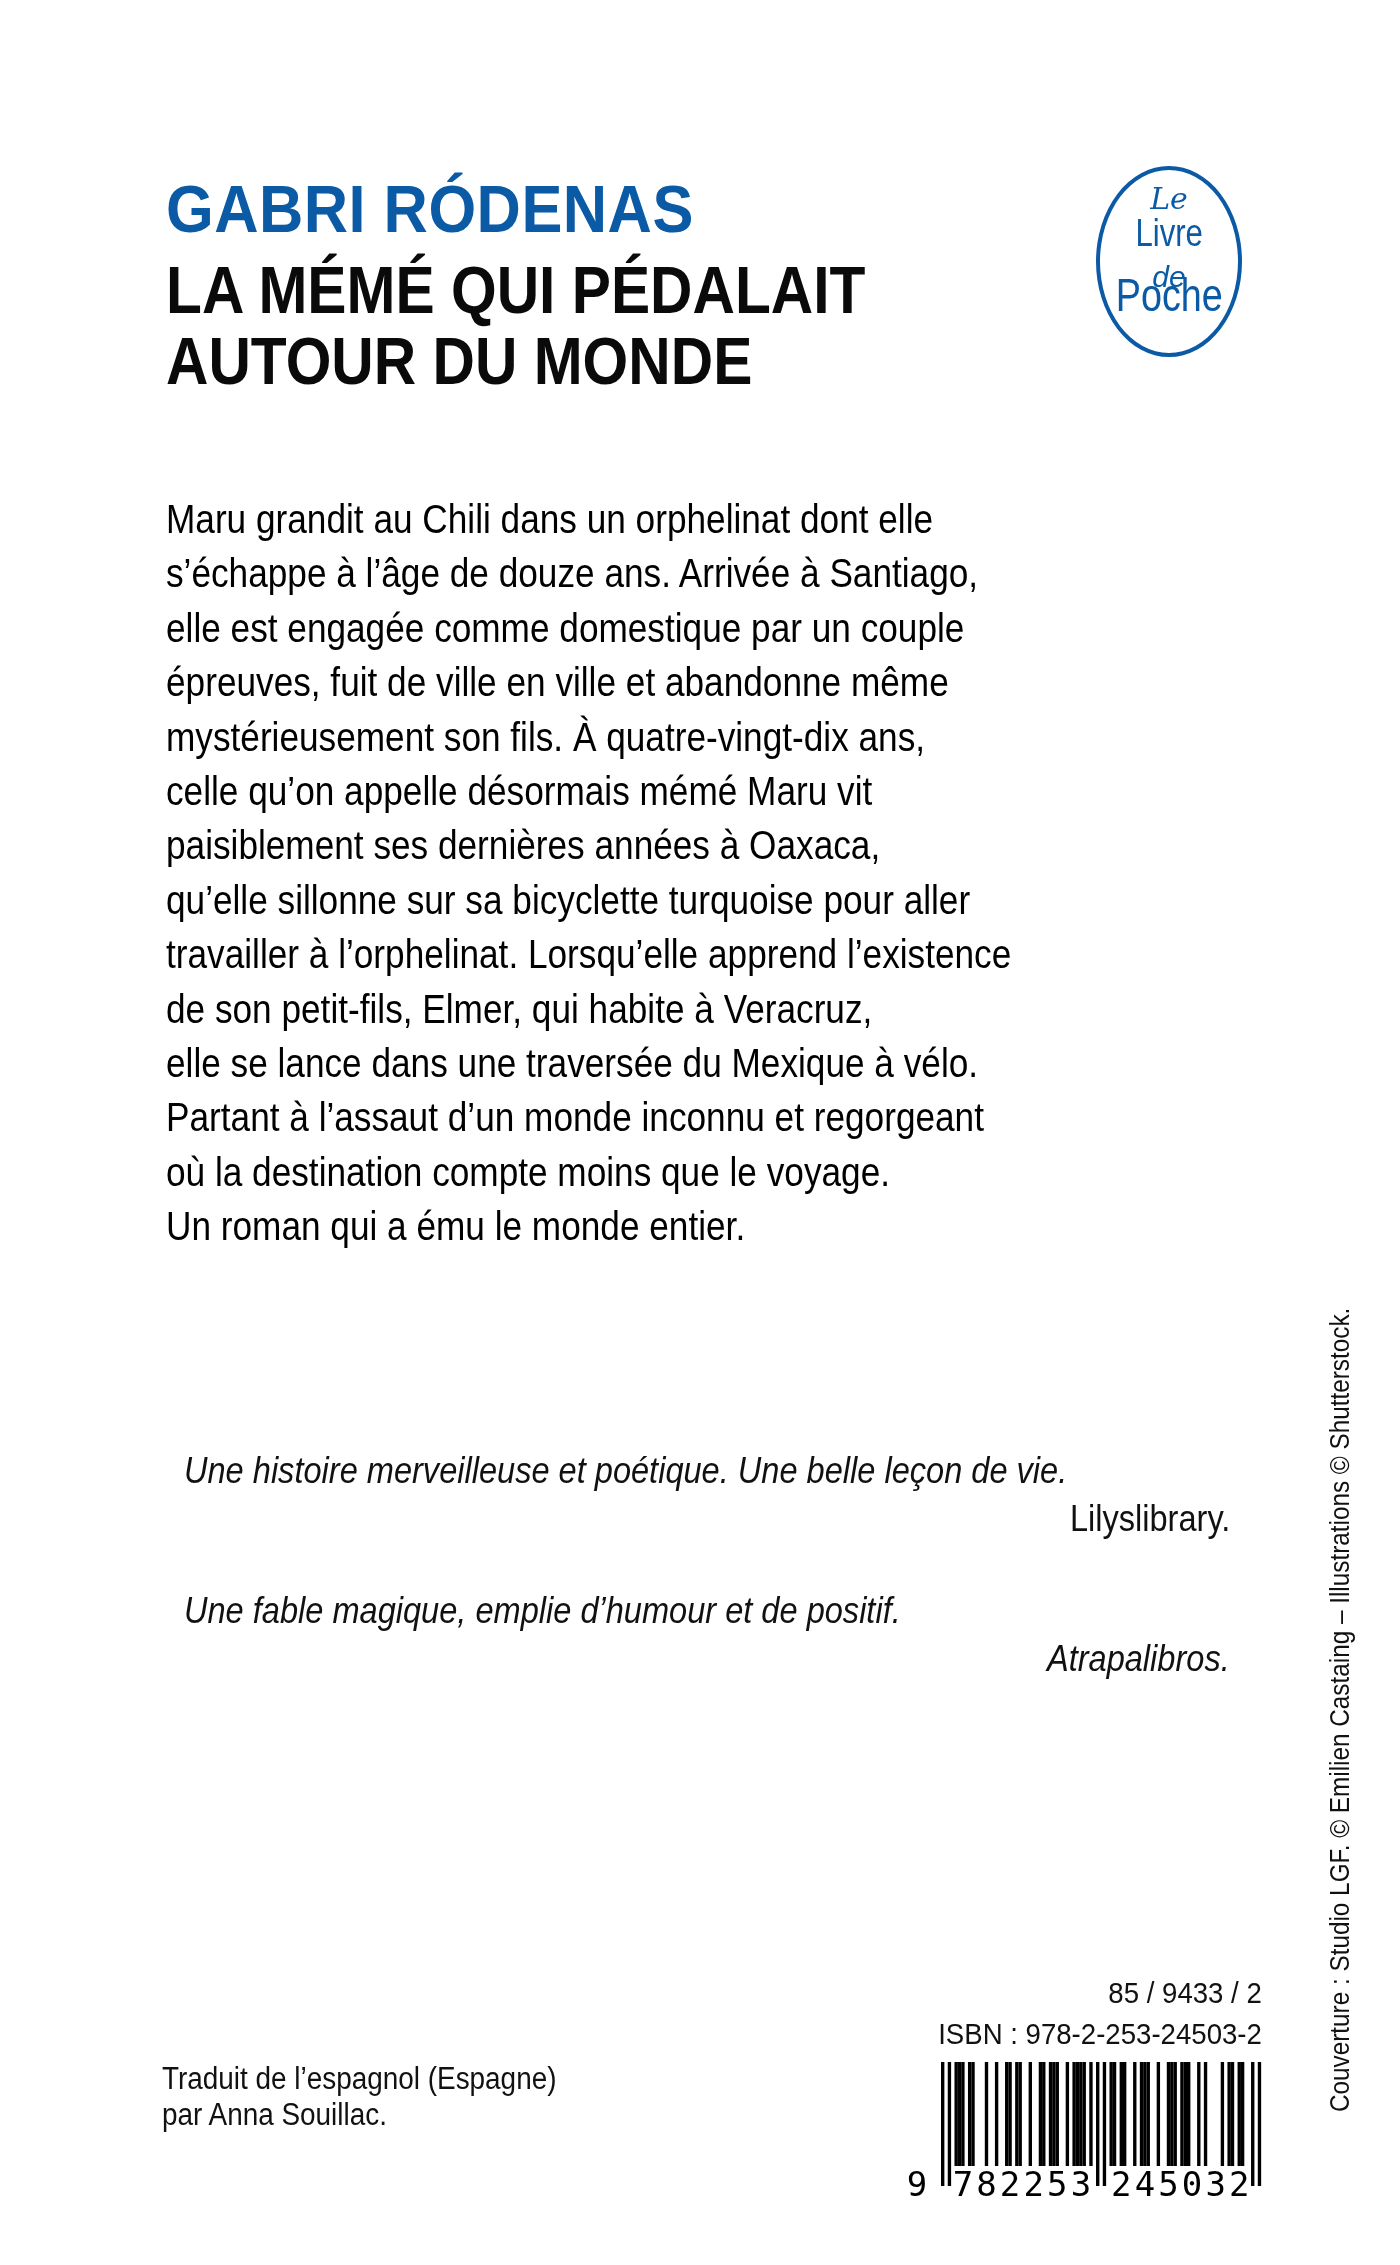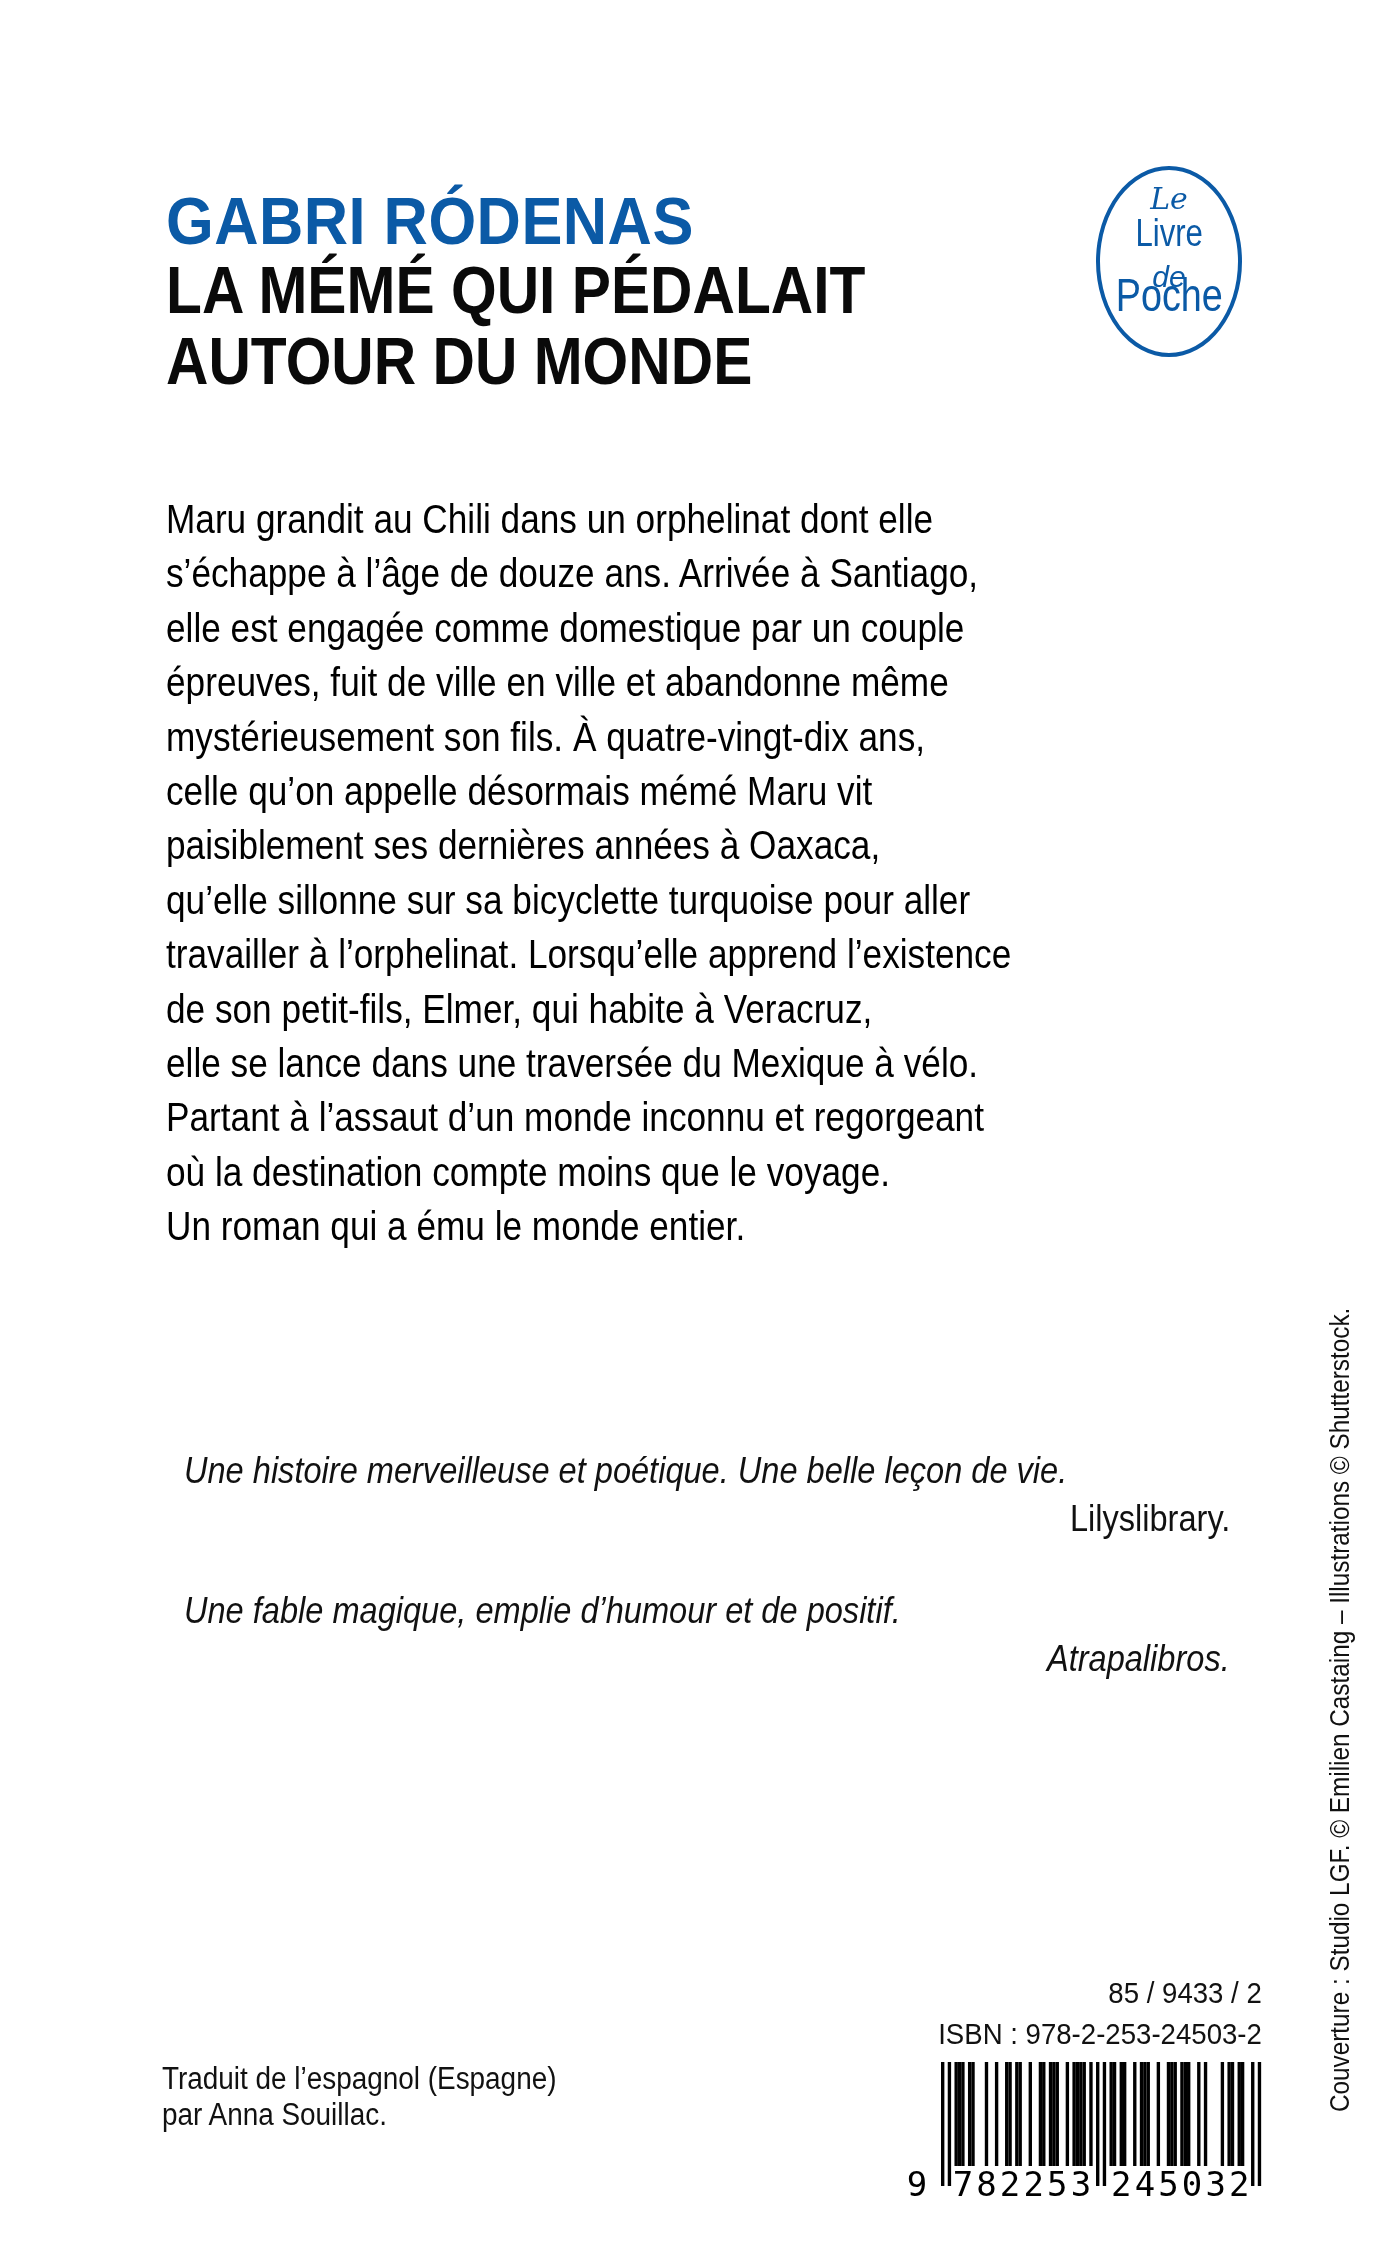--- a/index.html
+++ b/index.html
@@ -8,21 +8,20 @@
       font-family: "Liberation Sans", sans-serif; color: #111111;
     }
     .abs { position: absolute; }
     .cond { display: inline-block; transform-origin: 0 0; white-space: nowrap; }
 
     
     #author {
       left: 166px; top: 176px; font-size: 66px; font-weight: bold;
       color: #0b5aa6; letter-spacing: 0.5px; line-height: 1;
       white-space: nowrap;
-      margin-top: 12px;
     }
     #author .cond { transform: scaleX(0.93); }
     .title-line {
       left: 166px; font-size: 66px; font-weight: bold; color: #0a0a0a;
       line-height: 1; white-space: nowrap;
     }
     .title-line .cond { transform: scaleX(0.89); }
     #title-1 { top: 257px; }
     #title-2 { top: 328px; }
 

